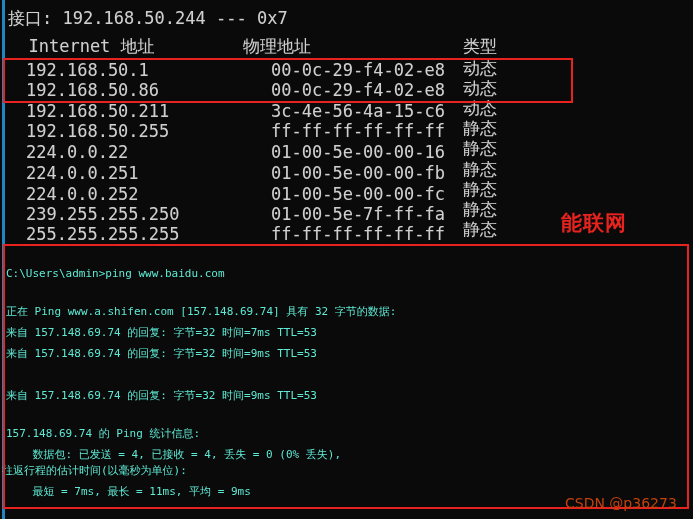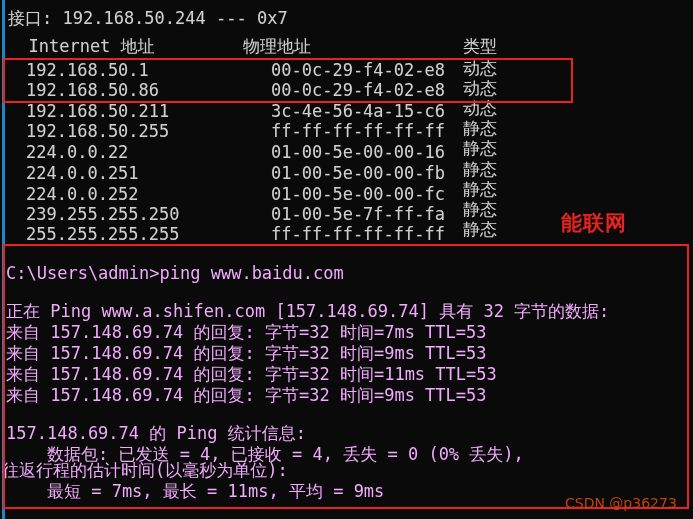--- a/index.html
+++ b/index.html
@@ -77,23 +77,23 @@
     color: #c2410c;
     font-family: "DejaVu Sans", "Liberation Sans", sans-serif;
     font-size: 14px;
     white-space: nowrap;
   }
 
   
   .pline {
     position: absolute;
     white-space: pre;
-    font-size: 17px;
+    font-size: 11px;
     line-height: 17px;
-    color: #f0abfc;
+    color: #5eead4;
   }
 </style>
 </head>
 <body>
 
 <div id="screen">
 
   <div class="left-strip">
     <div class="left-strip-bar"></div>
   </div>
@@ -141,21 +141,20 @@
     <div class="cline" style="left:26px; top:226px;">255.255.255.255</div>
     <div class="cline" style="left:271px; top:226px;">ff-ff-ff-ff-ff-ff</div>
     <div class="cline" style="left:463px; top:221px;">静态</div>
 
     <div class="pline" style="left:6px; top:265px;">C:\Users\admin&gt;ping www.baidu.com</div>
 
     <div class="pline" style="left:6px; top:303px;">正在 Ping www.a.shifen.com [157.148.69.74] 具有 32 字节的数据:</div>
 
     <div class="pline" style="left:6px; top:324px;">来自 157.148.69.74 的回复: 字节=32 时间=7ms TTL=53</div>
     <div class="pline" style="left:6px; top:345px;">来自 157.148.69.74 的回复: 字节=32 时间=9ms TTL=53</div>
-    <div class="pline" style="left:6px; top:366px;">来自 157.148.69.74 的回复: 字节=32 时间=11ms TTL=53</div>
     <div class="pline" style="left:6px; top:387px;">来自 157.148.69.74 的回复: 字节=32 时间=9ms TTL=53</div>
 
     <div class="pline" style="left:6px; top:425px;">157.148.69.74 的 Ping 统计信息:</div>
 
     <div class="pline" style="left:6px; top:446px;">    数据包: 已发送 = 4, 已接收 = 4, 丢失 = 0 (0% 丢失),</div>
 
     <div class="pline" style="left:2px; top:462px;">往返行程的估计时间(以毫秒为单位):</div>
 
     <div class="pline" style="left:6px; top:483px;">    最短 = 7ms, 最长 = 11ms, 平均 = 9ms</div>
   </div>

